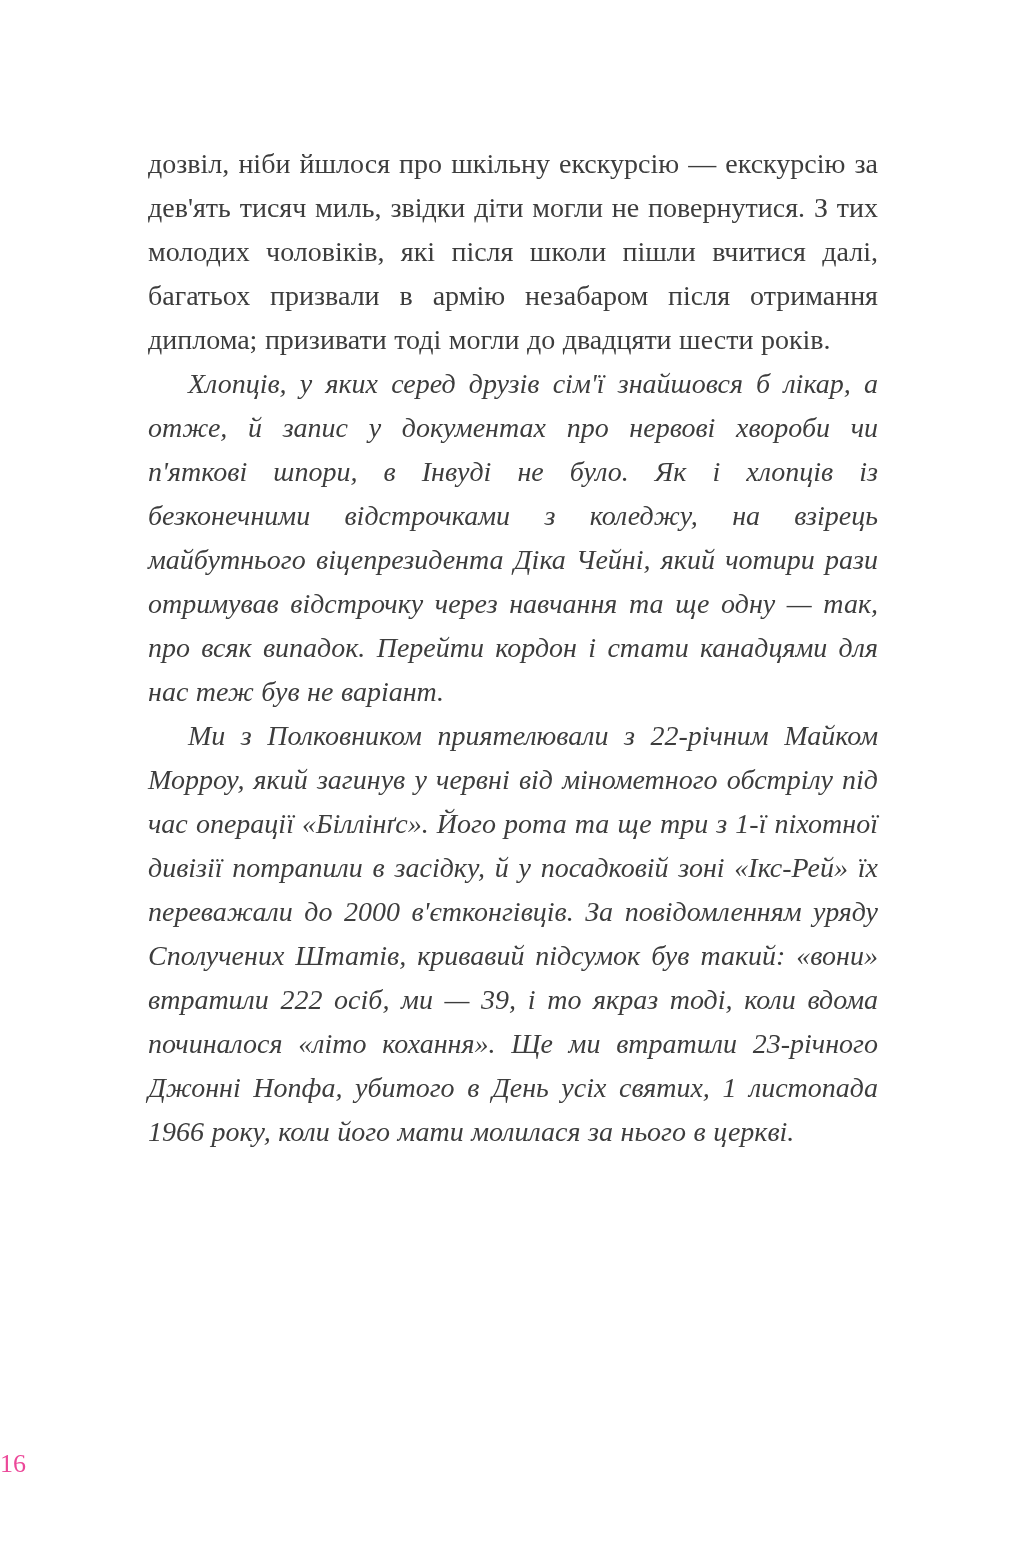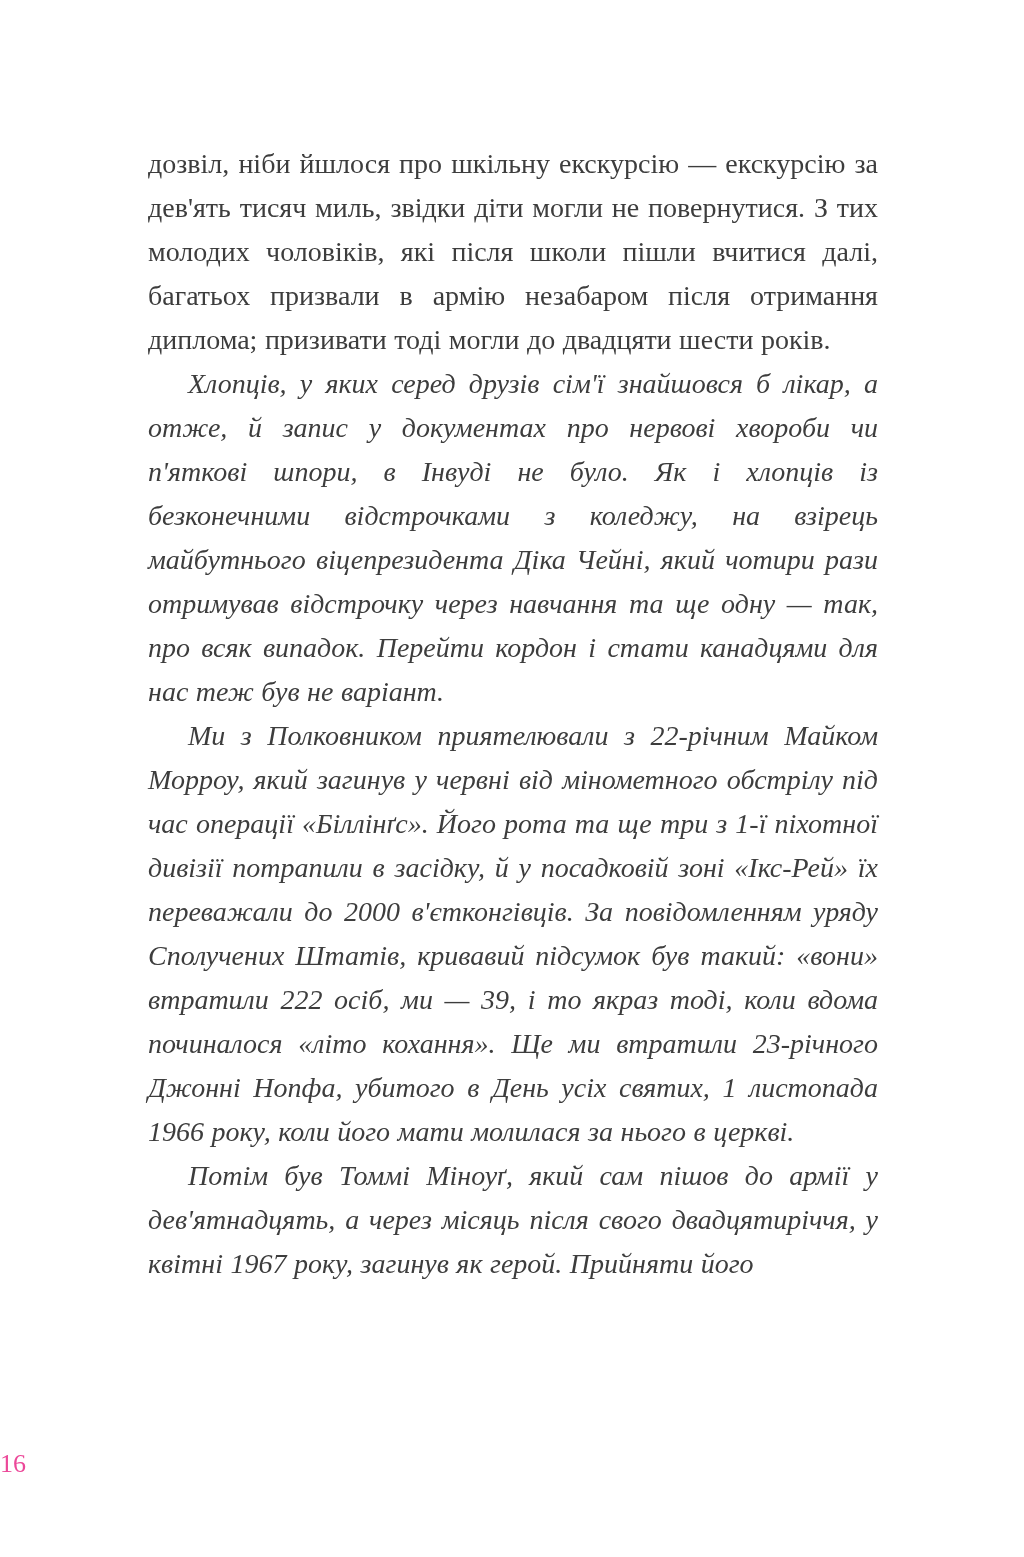--- a/index.html
+++ b/index.html
@@ -49,16 +49,15 @@
     }
   </style>
 </head>
 <body>
 
 <div class="page">
   <div class="text-block">
     <p>дозвіл, ніби йшлося про шкільну екскурсію — екскурсію за дев'ять тисяч миль, звідки діти могли не повернутися. З тих молодих чоловіків, які після школи пішли вчитися далі, багатьох призвали в армію незабаром після отримання диплома; призивати тоді могли до двадцяти шести років.</p>
     <p class="indent">Хлопців, у яких серед друзів сім'ї знайшовся б лікар, а отже, й запис у документах про нервові хвороби чи п'яткові шпори, в Інвуді не було. Як і хлопців із безконечними відстрочками з коледжу, на взірець майбутнього віцепрезидента Діка Чейні, який чотири рази отримував відстрочку через навчання та ще одну — так, про всяк випадок. Перейти кордон і стати канадцями для нас теж був не варіант.</p>
     <p class="indent">Ми з Полковником приятелювали з 22-річним Майком Морроу, який загинув у червні від мінометного обстрілу під час операції «Біллінґс». Його рота та ще три з 1-ї піхотної дивізії потрапили в засідку, й у посадковій зоні «Ікс-Рей» їх переважали до 2000 в'єтконгівців. За повідомленням уряду Сполучених Штатів, кривавий підсумок був такий: «вони» втратили 222 осіб, ми — 39, і то якраз тоді, коли вдома починалося «літо кохання». Ще ми втратили 23-річного Джонні Нопфа, убитого в День усіх святих, 1 листопада 1966 року, коли його мати молилася за нього в церкві.</p>
-    <p class="indent">Потім був Томмі Міноуґ, який сам пішов до армії у дев'ятнадцять, а через місяць після свого двадцятиріччя, у квітні 1967 року, загинув як герой. Прийняти його</p>
   </div>
   <div class="page-number">16</div>
 </div>
 
 </body></html>

